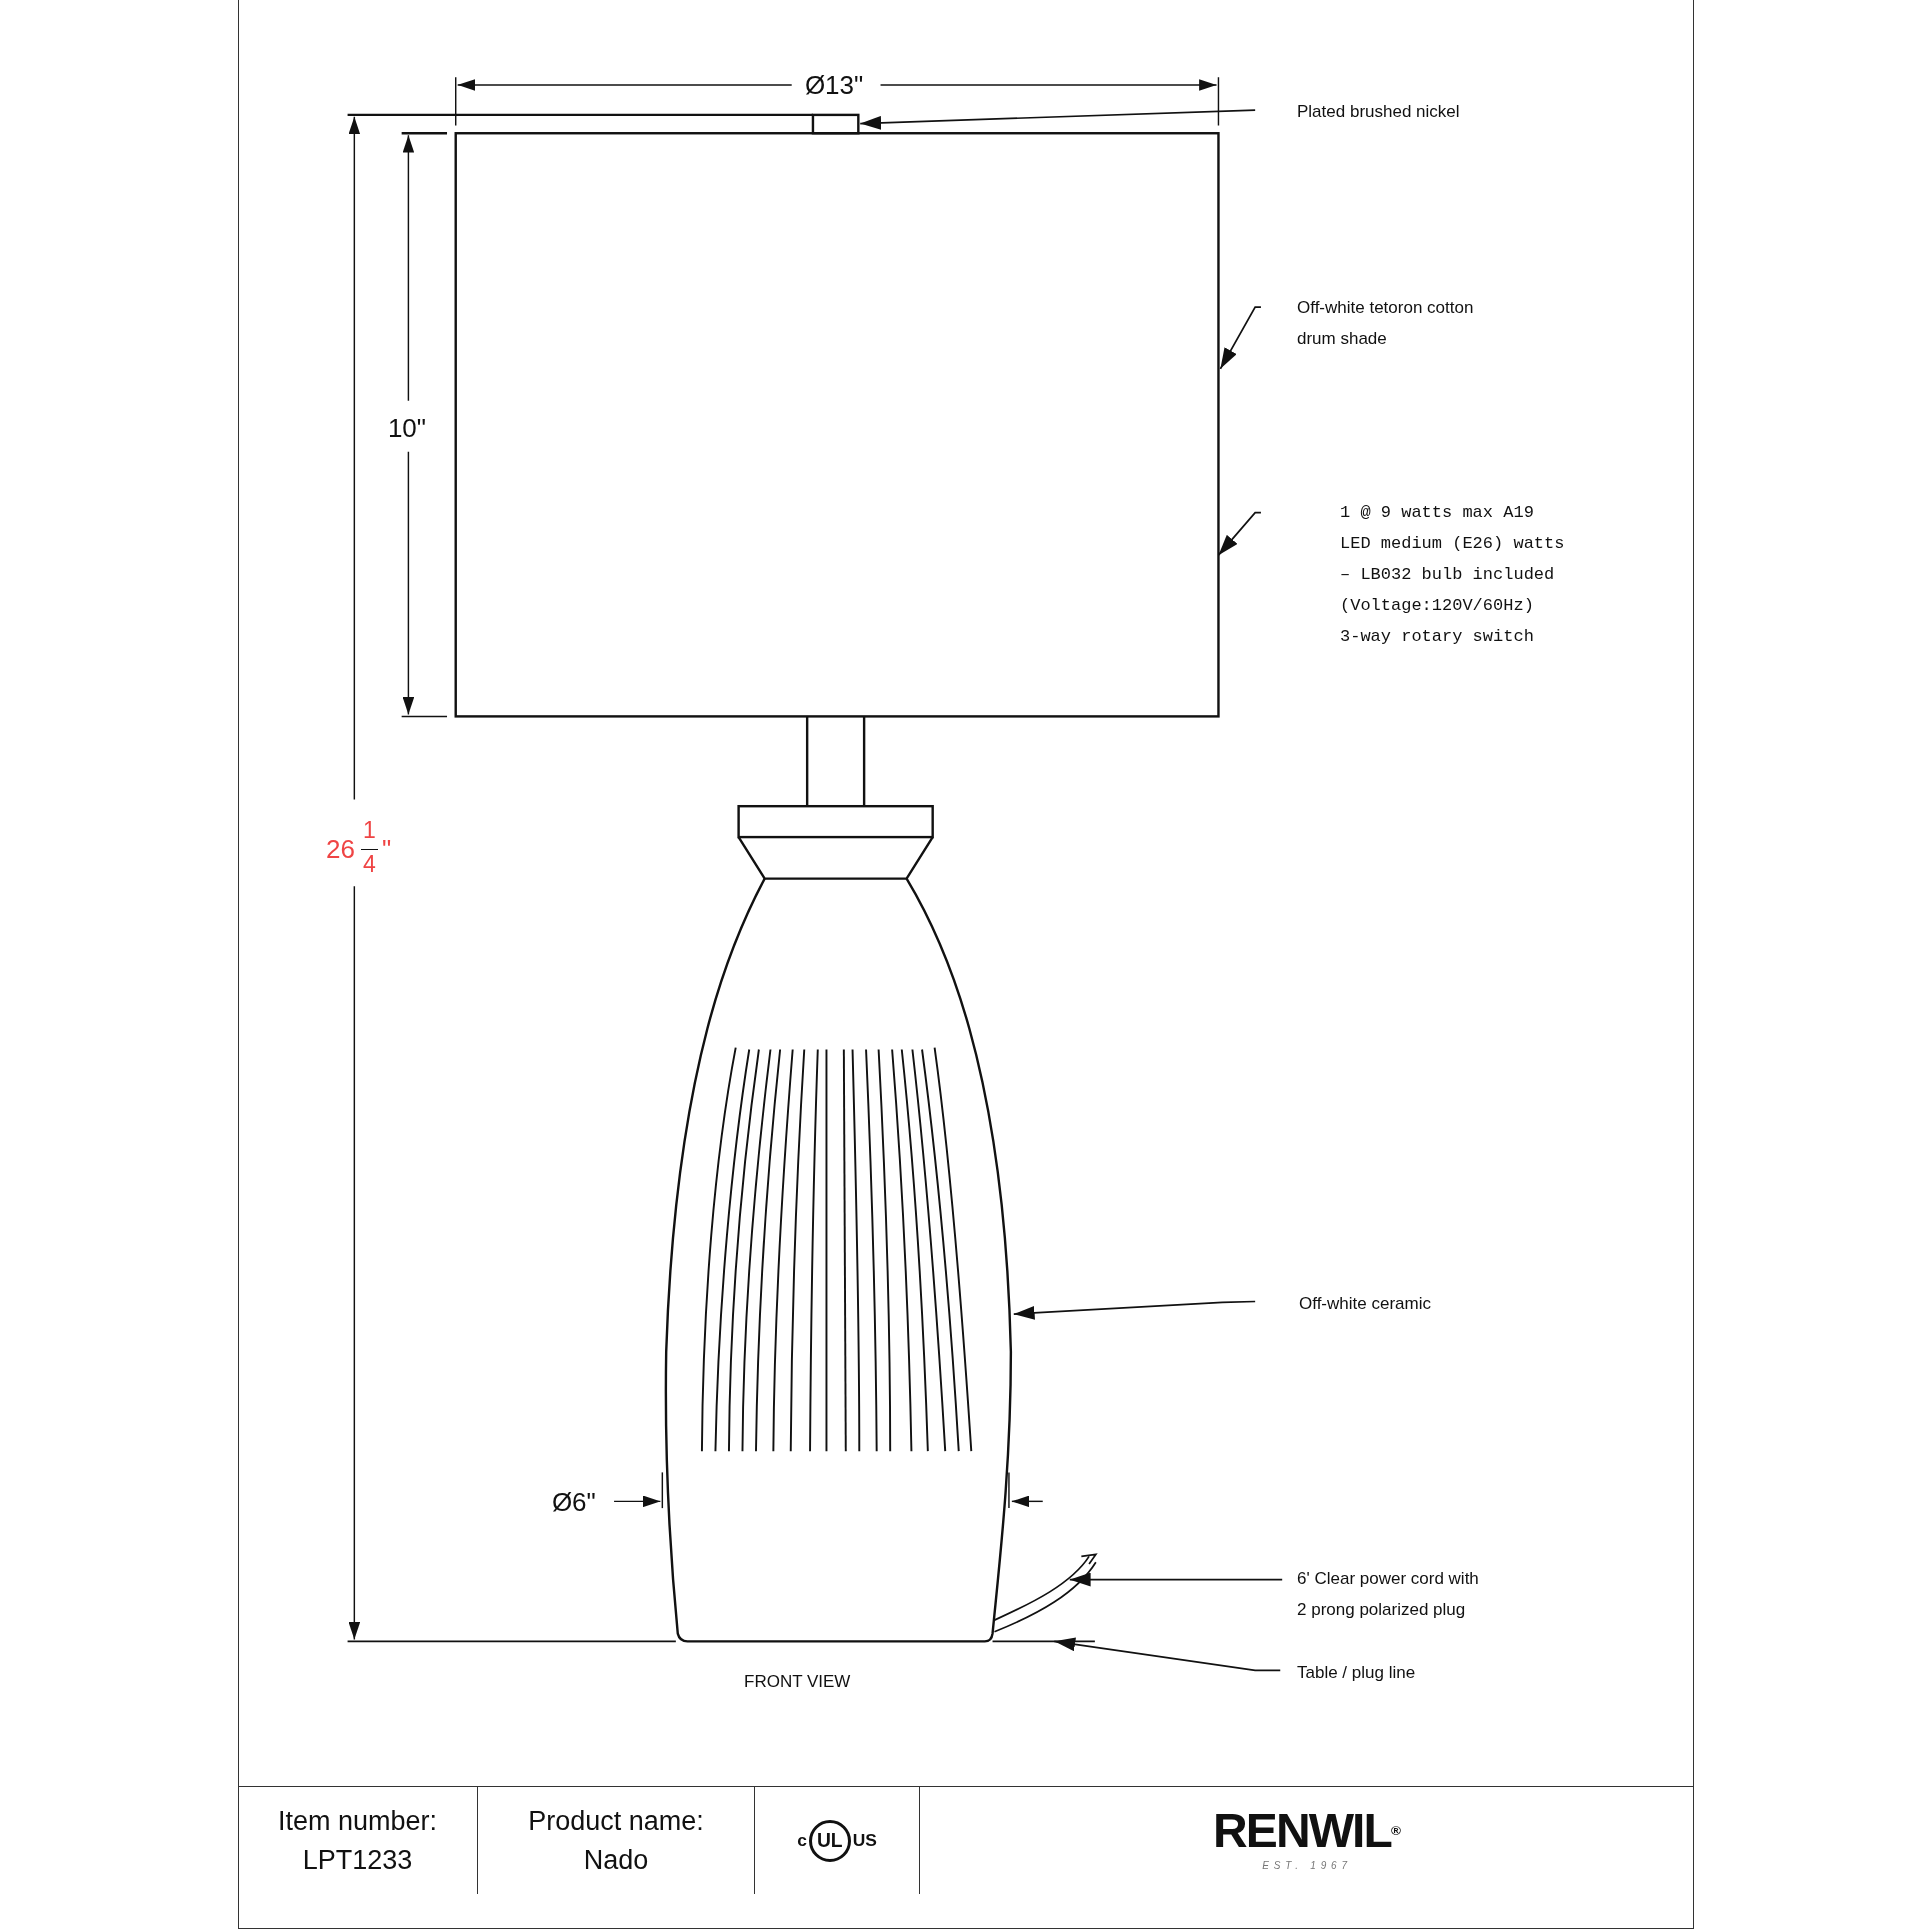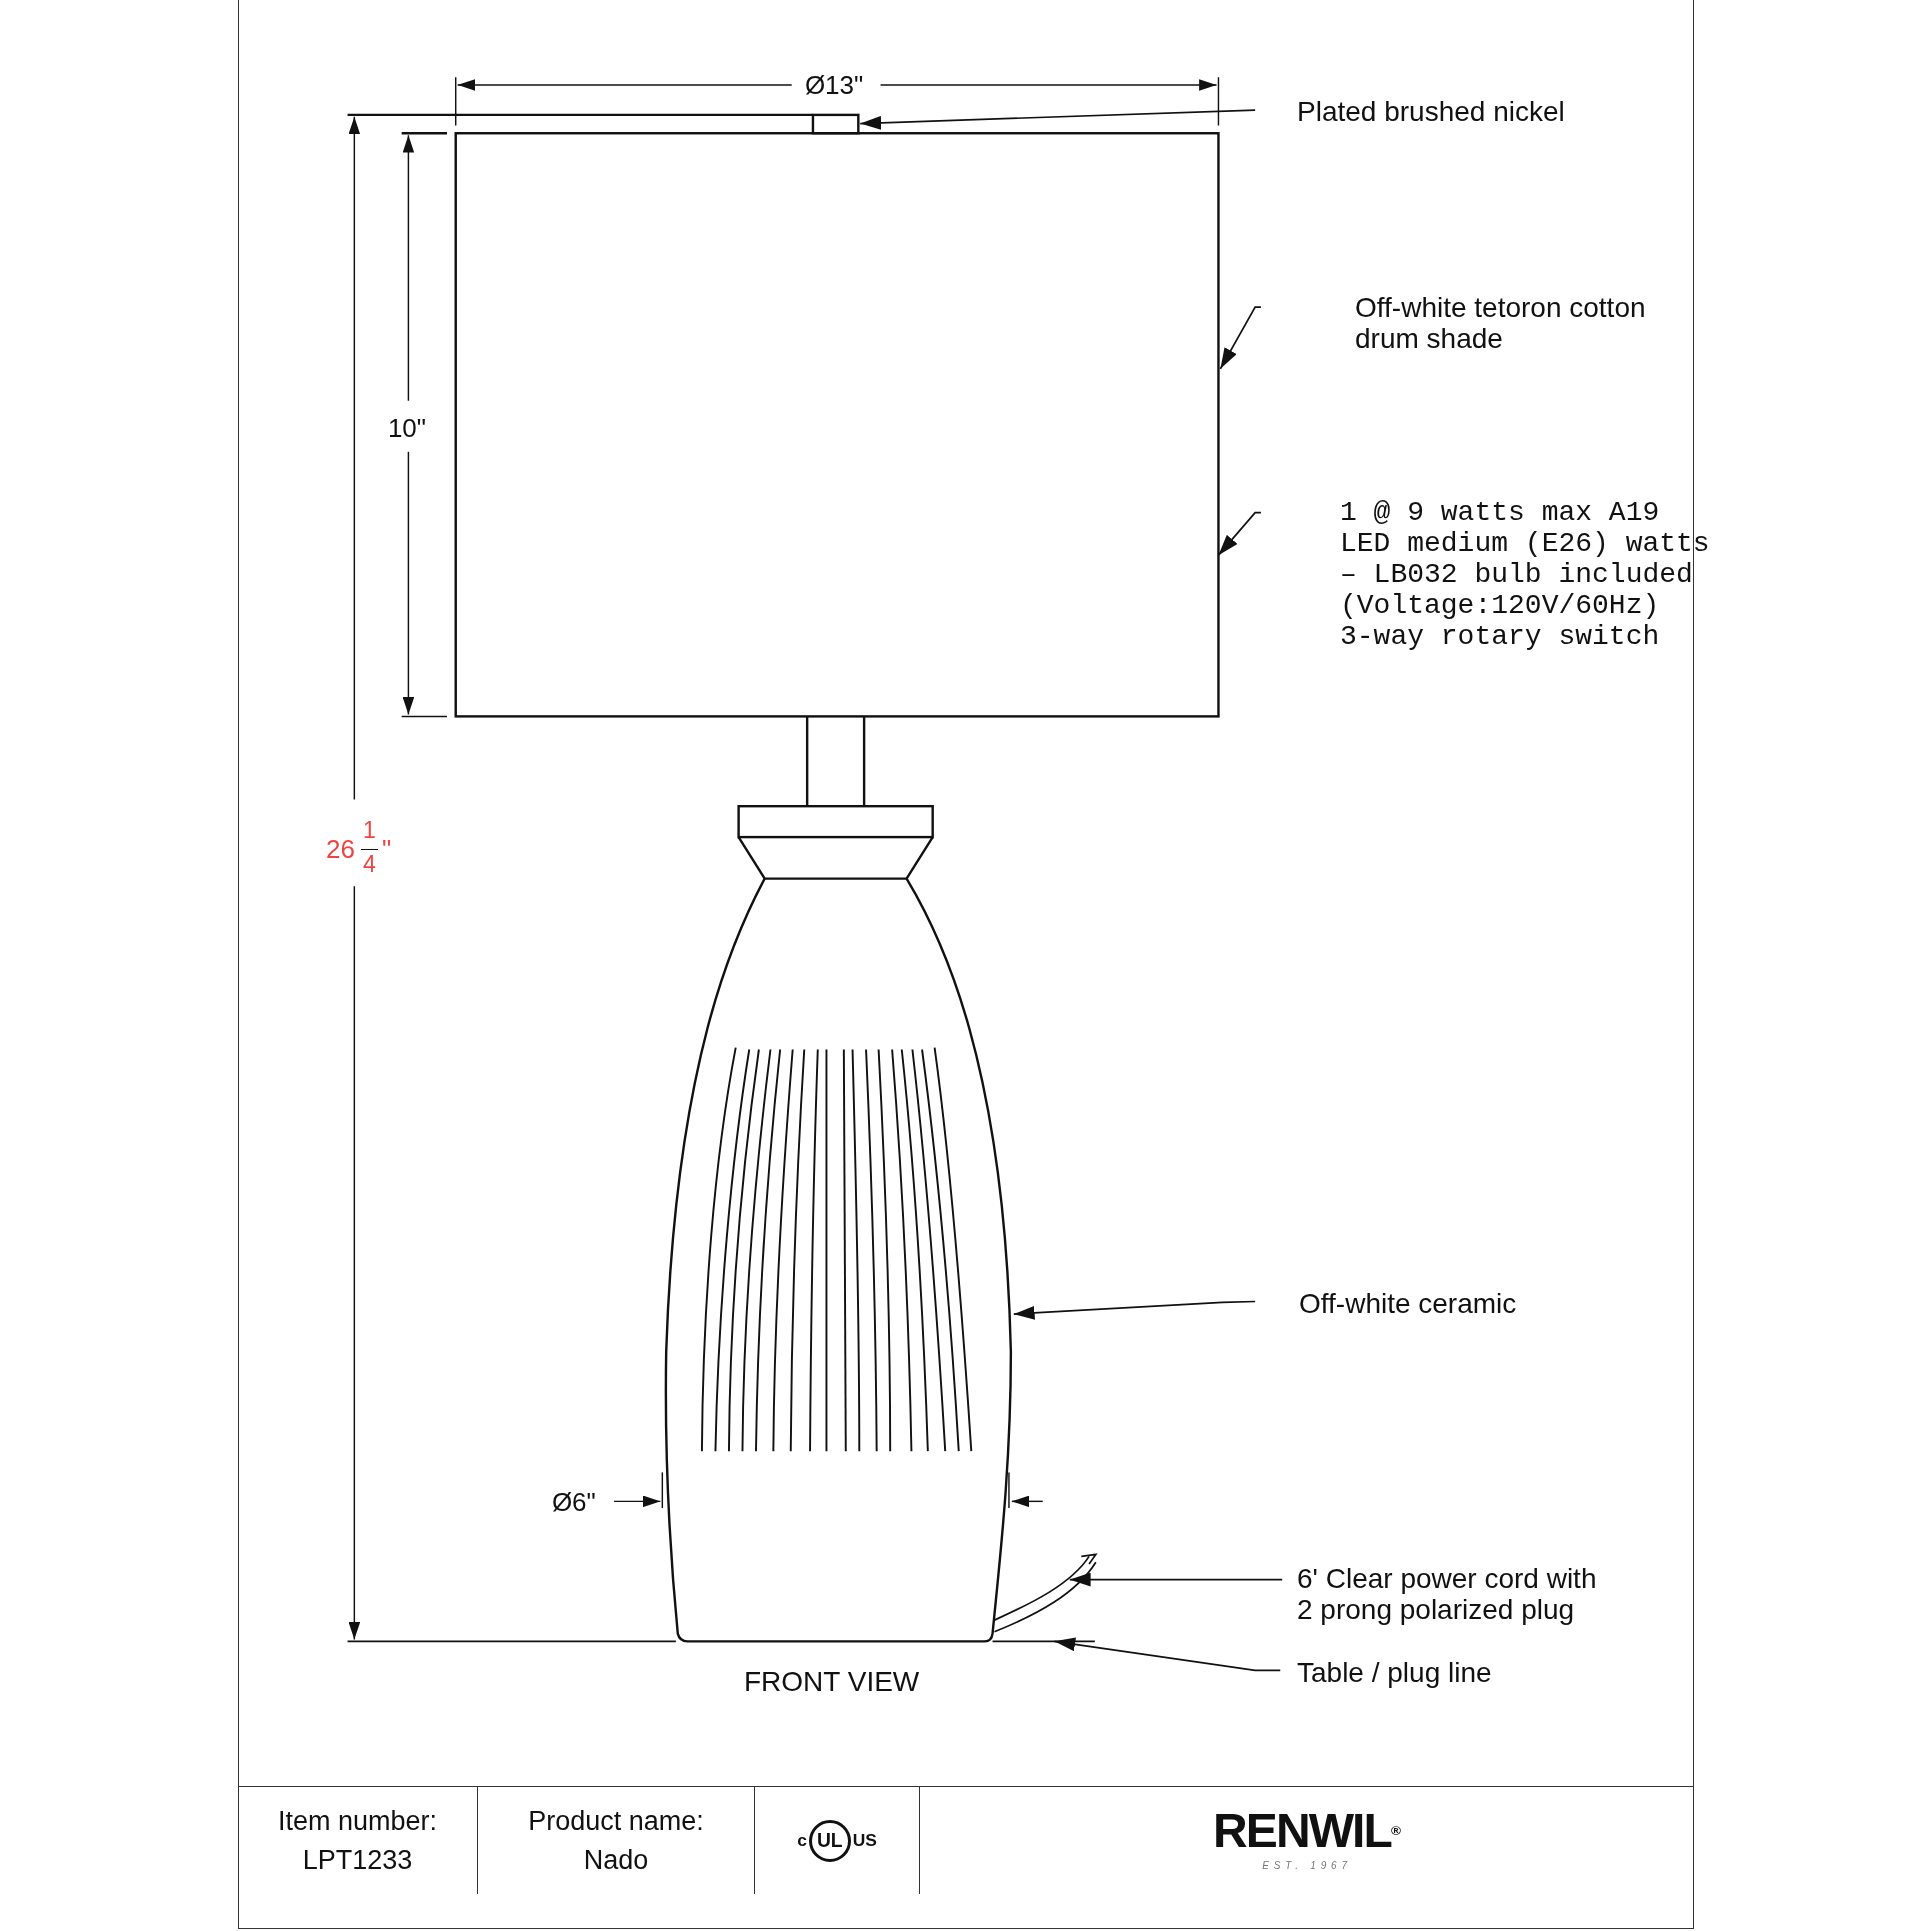--- a/index.html
+++ b/index.html
@@ -1,21 +1,21 @@
 <!DOCTYPE html>
 <html><head>
 <meta charset="utf-8">
 <style>
   html, body { margin: 0; padding: 0; background: #ffffff; }
   body { width: 1931px; height: 1931px; position: relative; overflow: hidden;
          font-family: "Liberation Sans", sans-serif; color: #111; }
   .sheet { position: absolute; left: 238px; top: 0; width: 1456px; height: 1929px;
            border: 1.9px solid #333; border-top: none; box-sizing: border-box; }
   svg.drawing { position: absolute; left: 0; top: 0; }
-  .label { position: absolute; font-size: 28px; line-height: 31px; color: #111; white-space: nowrap; }
+  .label { position: absolute; font-size: 17px; line-height: 31px; color: #111; white-space: nowrap; }
   .dim { position: absolute; font-size: 26px; color: #111; background: #fff; padding: 0 3.9px; white-space: nowrap; }
   .frac { position: absolute; font-size: 26px; color: #ef4444; }
   .frac .num, .frac .den { position: absolute; font-size: 23px; left: 37px; }
   .frac .num { top: -17.4px; }
   .frac .den { top: 17.4px; }
   .frac .bar { position: absolute; left: 35px; top: 15.4px; width: 17.4px; border-top: 1.9px solid #111; }
   .title-block { position: absolute; left: 238px; top: 1786px; width: 1456px; height: 108px;
                  border-top: 1.9px solid #333; display: flex; box-sizing: border-box; }
   .tb-cell { border-right: 1.9px solid #333; display: flex; flex-direction: column;
              align-items: center; justify-content: center; font-size: 27px; line-height: 39px; text-align: center; }
@@ -130,21 +130,21 @@
   <span class="num">1</span>
   <span class="bar"></span>
   <span class="den">4</span>
   <span style="position:absolute; left:56px; top:0;">"</span>
 </div>
 <span class="dim" style="left:548px; top:1487px;">Ø6"</span>
 
 <div class="label" style="left:1297px; top:96px;">
   <div>Plated brushed nickel</div>
 </div>
-<div class="label" style="left:1355px; top:292px;">
+<div class="label" style="left:1297px; top:292px;">
   <div>Off-white tetoron cotton</div>
   <div>drum shade</div>
 </div>
 <div class="label" style="left:1340px; top:497px;font-family:Liberation Mono, monospace;">
   <div>1 @ 9 watts max A19</div>
   <div>LED medium (E26) watts</div>
   <div>– LB032 bulb included</div>
   <div>(Voltage:120V/60Hz)</div>
   <div>3-way rotary switch</div>
 </div>

